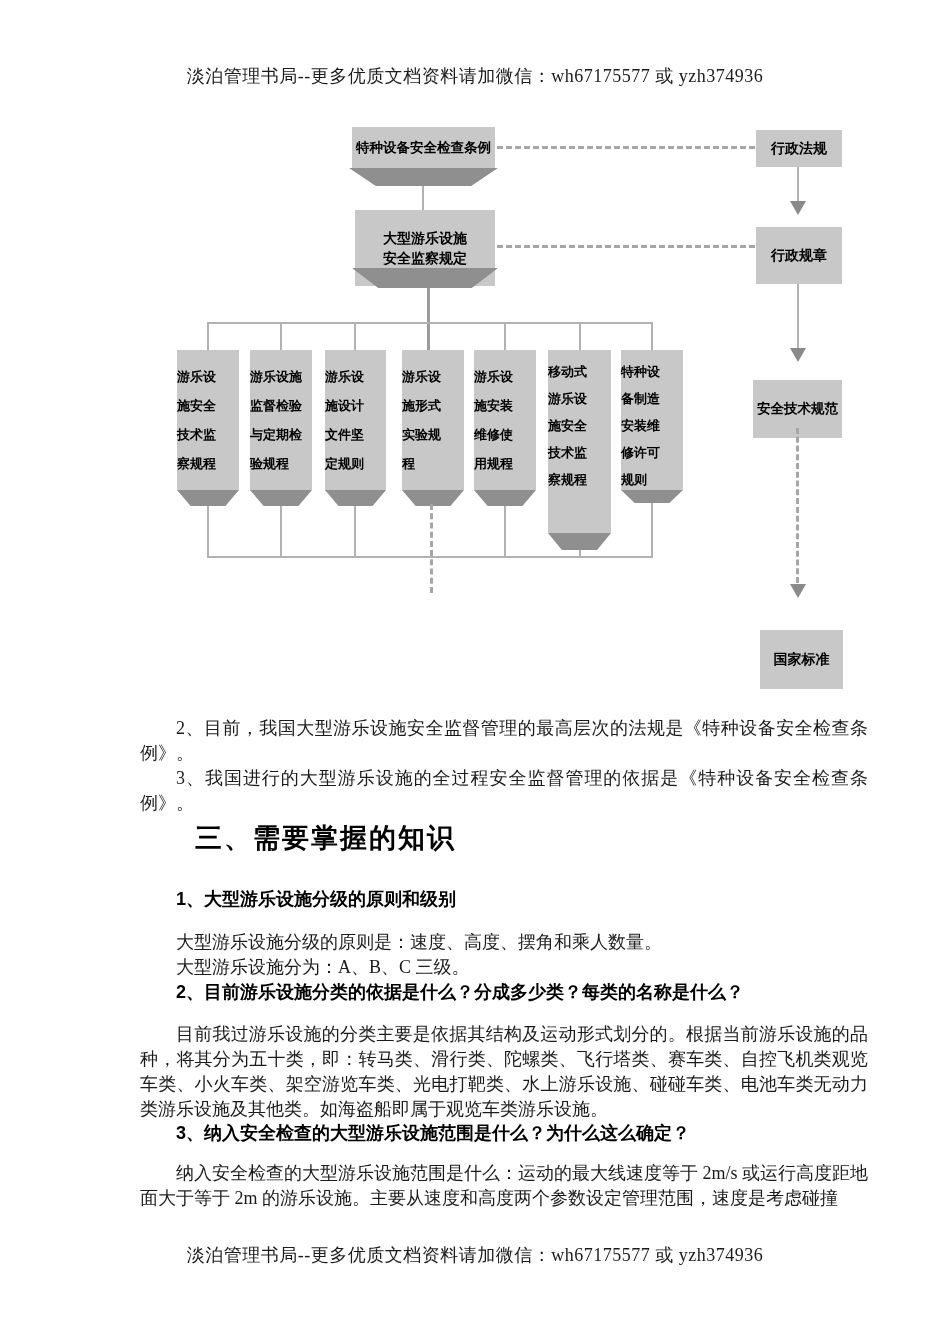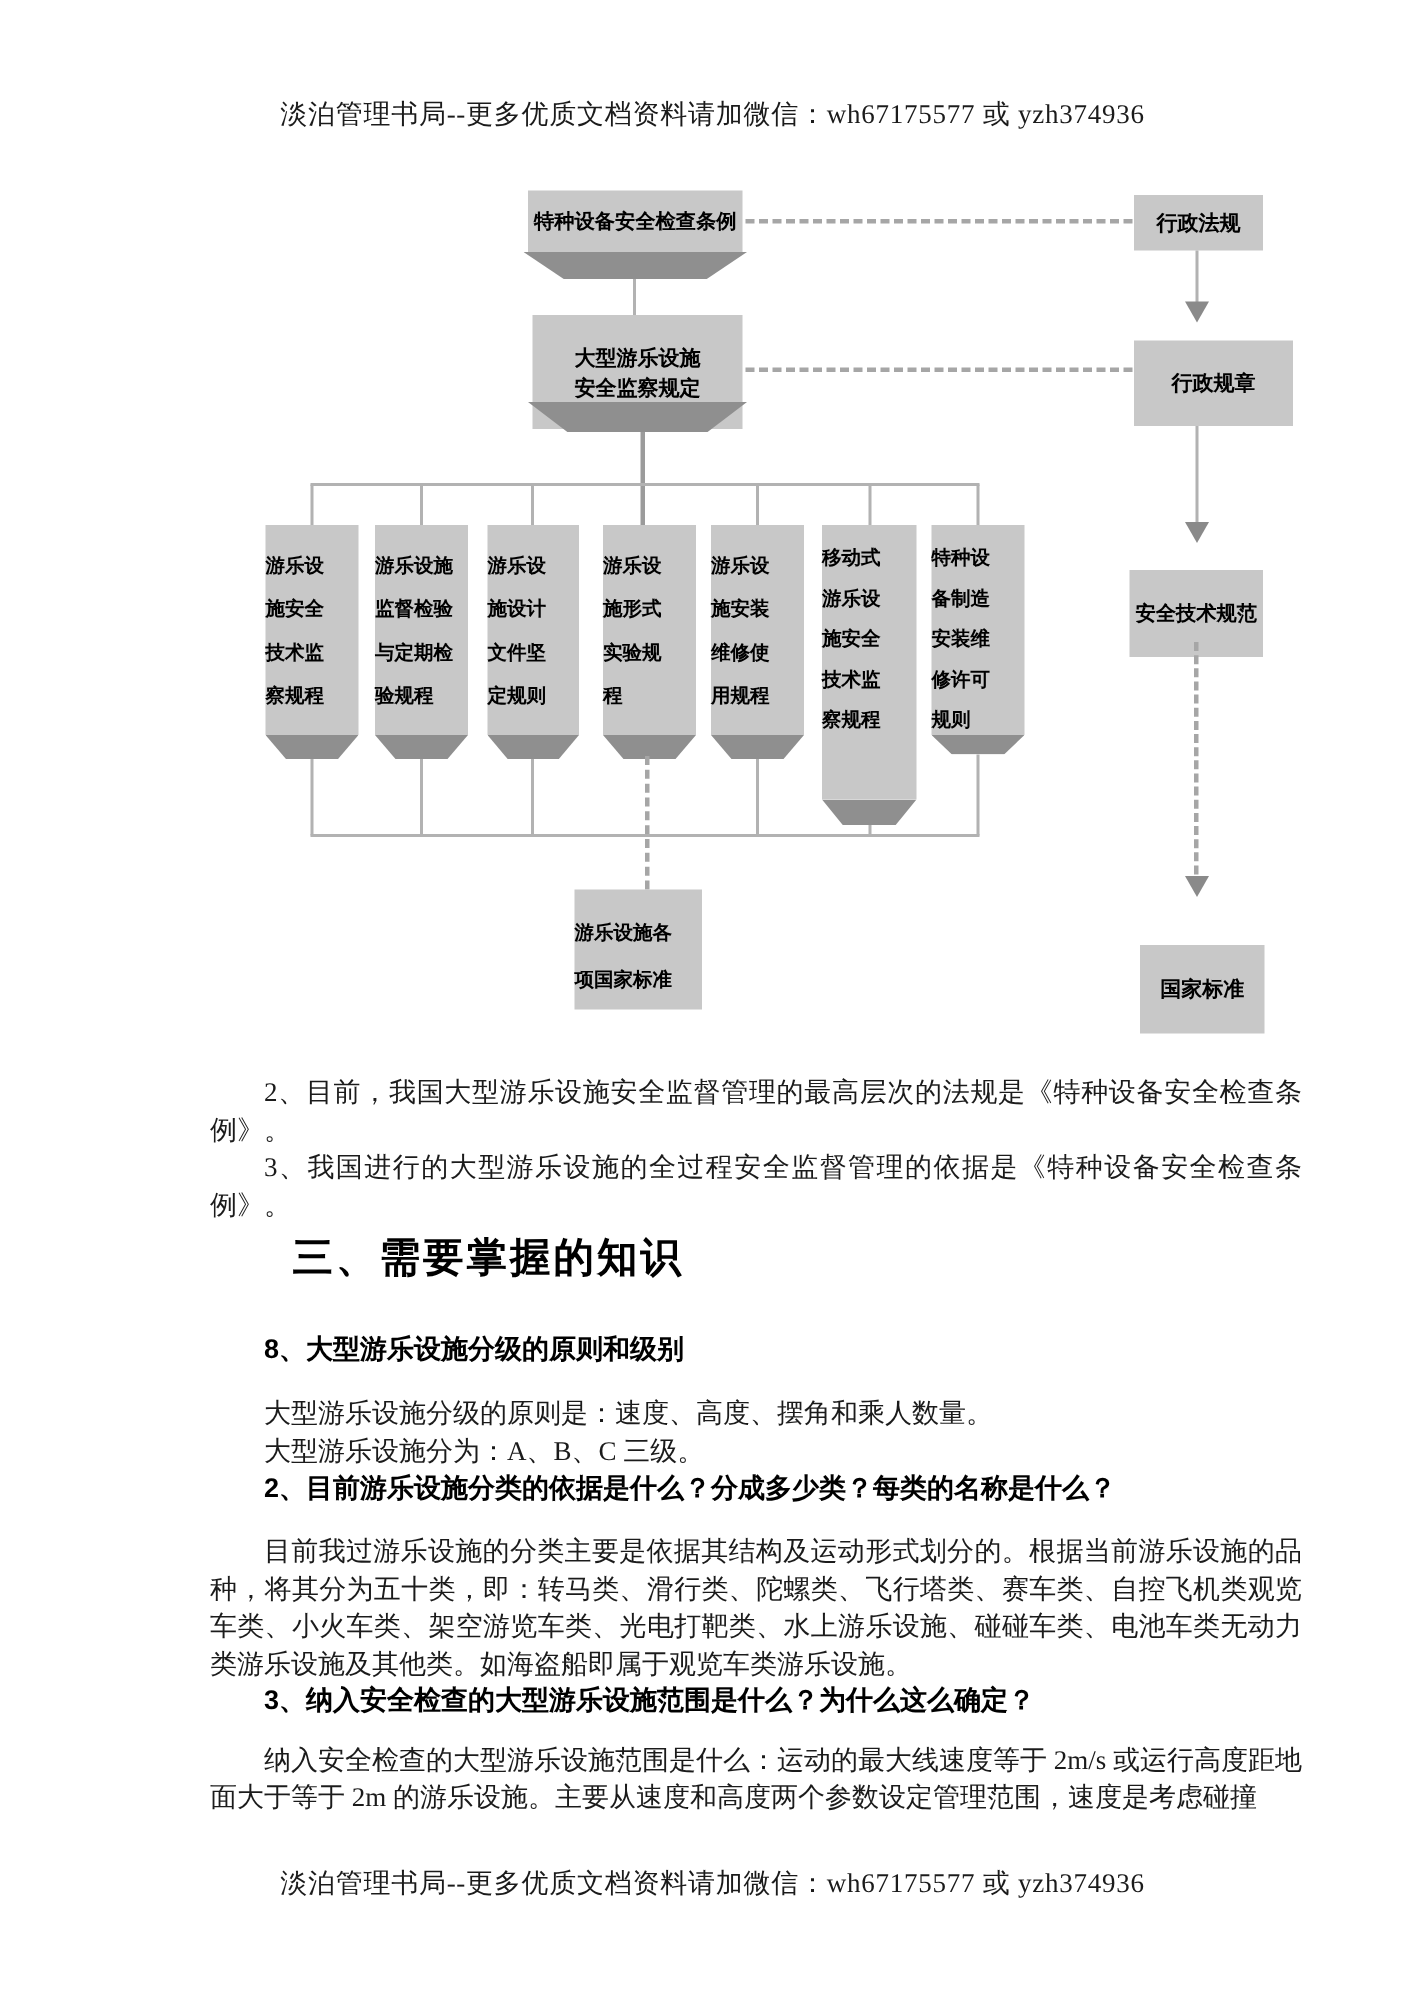--- a/index.html
+++ b/index.html
@@ -54,21 +54,21 @@
   <div class="node flex" style="left:756px; top:130px; width:86px; height:37px; font-size:14px;">行政法规</div>
 
   <div class="hdash" style="left:497px; top:146px; width:258px;"></div>
 
   <div class="vline" style="left:422px; top:186px; height:24px;"></div>
 
   <div class="node flex" style="left:355px; top:210px; width:140px; height:76px; font-size:14px; line-height:20px;">大型游乐设施
 安全监察规定</div>
   <div class="pedestal ped-wide" style="left:352px; top:268px; width:146px; height:20px;"></div>
 
-  <div class="node flex" style="left:756px; top:227px; width:106px; height:57px; font-size:14px;">行政规章</div>
+  <div class="node flex" style="left:756px; top:227px; width:86px; height:57px; font-size:14px;">行政规章</div>
 
   <div class="hdash" style="left:497px; top:245px; width:258px;"></div>
 
   <div class="vline" style="left:797px; top:167px; height:35px;"></div>
   <div class="arrowhead" style="left:790px; top:201px;"></div>
 
   <div class="vline-dark" style="left:427px; top:288px; height:62px;"></div>
 
   <div class="hline" style="left:207px; top:322px; width:446px;"></div>
   <div class="vline" style="left:207px; top:323px; height:27px;"></div>
@@ -125,37 +125,35 @@
   <div class="vline" style="left:207px; top:506px; height:51px;"></div>
   <div class="vline" style="left:280px; top:506px; height:51px;"></div>
   <div class="vline" style="left:354px; top:506px; height:51px;"></div>
   <div class="vdash" style="left:430px; top:504px; height:89px;"></div>
   <div class="vline" style="left:504px; top:506px; height:51px;"></div>
   <div class="vline" style="left:579px; top:550px; height:7px;"></div>
   <div class="vline" style="left:651px; top:503px; height:54px;"></div>
 
   <div class="hline" style="left:207px; top:556px; width:446px;"></div>
 
-  <div class="node" style="left:383px; top:593px; width:85px; height:80px; font-size:13px; line-height:31px; padding-top:13px;">游乐设施各
-项国家标准</div>
 
   <div class="vline" style="left:797px; top:284px; height:64px;"></div>
   <div class="arrowhead" style="left:790px; top:348px;"></div>
   <div class="node flex" style="left:753px; top:380px; width:89px; height:58px; font-size:13.5px;">安全技术规范</div>
 
   <div class="vdash" style="left:796px; top:428px; height:155px;"></div>
   <div class="arrowhead" style="left:790px; top:584px;"></div>
   <div class="node flex" style="left:760px; top:630px; width:83px; height:59px; font-size:14px;">国家标准</div>
 
   <div class="para" style="top:716px;">2、目前，我国大型游乐设施安全监督管理的最高层次的法规是《特种设备安全检查条例》。</div>
   <div class="para" style="top:766px;">3、我国进行的大型游乐设施的全过程安全监督管理的依据是《特种设备安全检查条例》。</div>
 
   <div class="bigtitle" style="top:820px;text-align:center;">三、需要掌握的知识</div>
 
-  <div class="subhead" style="top:887px;">8、大型游乐设施分级的原则和级别</div>
+  <div class="subhead" style="top:887px;">1、大型游乐设施分级的原则和级别</div>
 
   <div class="tline" style="top:930px;">大型游乐设施分级的原则是：速度、高度、摆角和乘人数量。</div>
   <div class="tline" style="top:955px;">大型游乐设施分为：A、B、C 三级。</div>
 
   <div class="subhead" style="top:980px;">2、目前游乐设施分类的依据是什么？分成多少类？每类的名称是什么？</div>
 
   <div class="para" style="top:1022px;">目前我过游乐设施的分类主要是依据其结构及运动形式划分的。根据当前游乐设施的品种，将其分为五十类，即：转马类、滑行类、陀螺类、飞行塔类、赛车类、自控飞机类观览车类、小火车类、架空游览车类、光电打靶类、水上游乐设施、碰碰车类、电池车类无动力类游乐设施及其他类。如海盗船即属于观览车类游乐设施。</div>
 
   <div class="subhead" style="top:1121px;">3、纳入安全检查的大型游乐设施范围是什么？为什么这么确定？</div>
 

